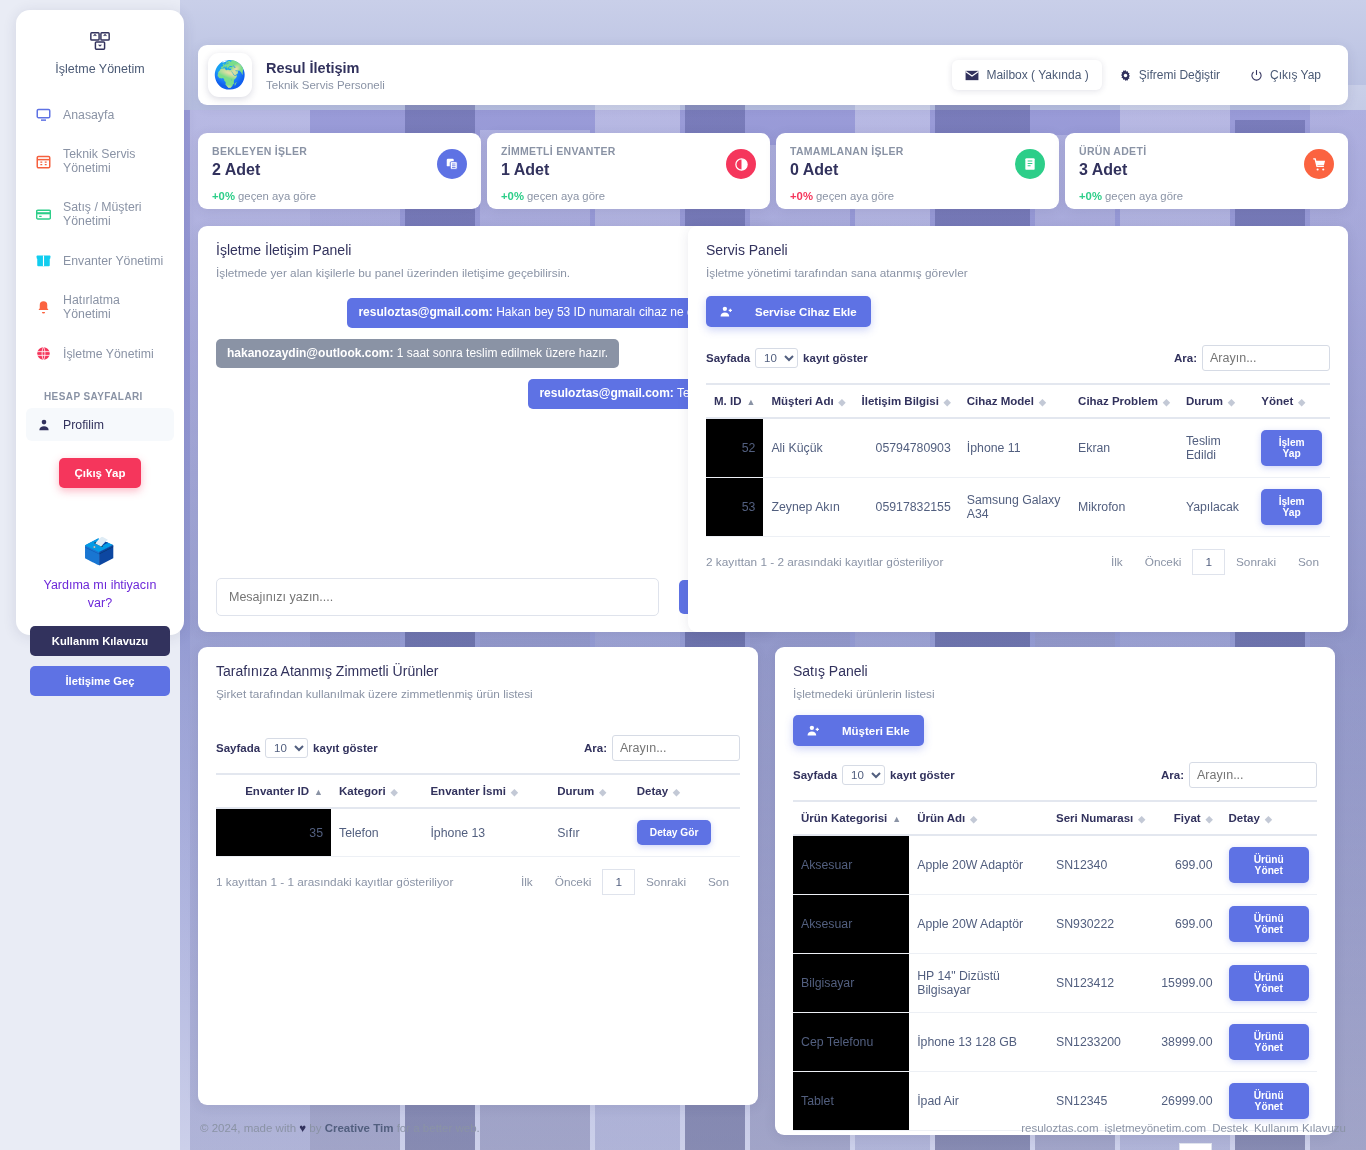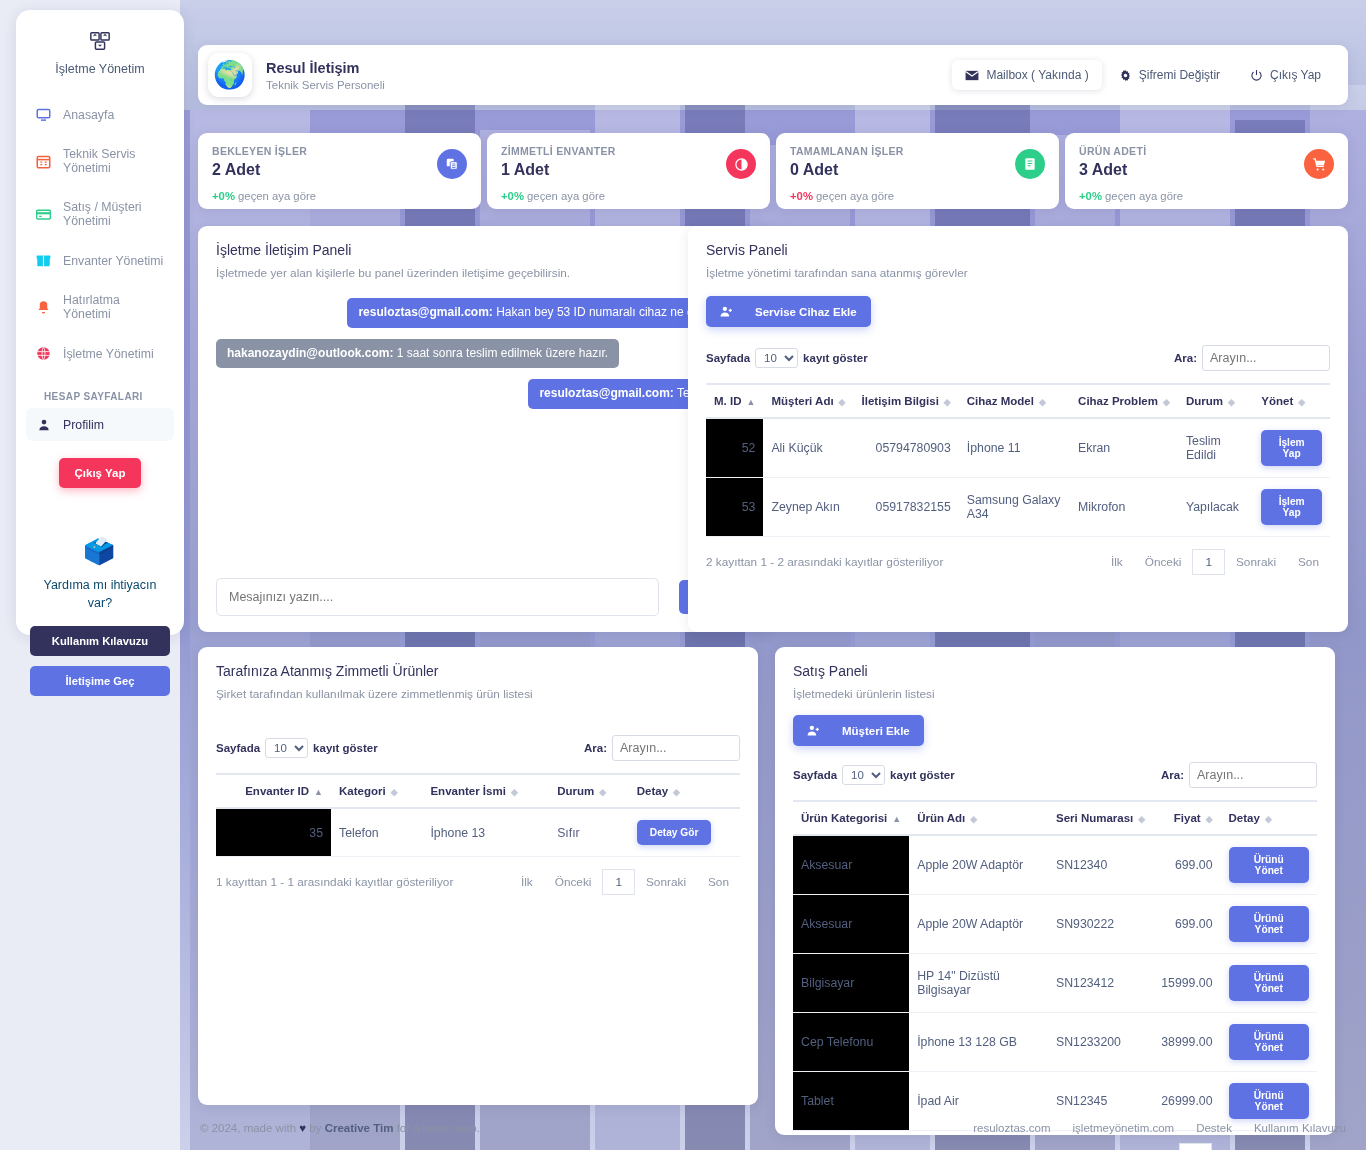--- a/index.html
+++ b/index.html
@@ -44,21 +44,21 @@
   .nav-ico{ width:15px; height:15px; flex:none; display:flex; align-items:center; justify-content:center; }
   .nav-sec{ padding:14px 0 6px 18px; font-size:10px; letter-spacing:.4px; color:#8a93a5; font-weight:700; }
   .logout-wrap{ text-align:center; padding:10px 0 0 0; }
   .btn-logout{
     background:#f5365c; color:#fff; border:none; border-radius:5px;
     font-size:11.5px; font-weight:700; padding:9px 16px; cursor:pointer;
     box-shadow:0 3px 8px rgba(245,54,92,.35);
   }
   .help{ text-align:center; padding:50px 14px 0 14px; }
   .help-ico{ font-size:26px; line-height:1; }
-  .help-txt{ font-size:12.5px; color:#0c4a6e; margin:12px 0 14px; line-height:1.45; }
+  .help-txt{ font-size:12.5px; color:#6d28d9; margin:12px 0 14px; line-height:1.45; }
   .btn-dark, .btn-indigo{
     display:block; width:100%; border:none; border-radius:5px; color:#fff;
     font-size:11.2px; font-weight:700; padding:9px 6px; cursor:pointer; margin-bottom:10px;
   }
   .btn-dark{ background:#32325d; }
   .btn-indigo{ background:#5e72e4; }
 
   
   #main{ position:absolute; left:180px; top:0; width:1186px; height:1150px; z-index:4; }
 
@@ -157,21 +157,21 @@
 
   #servicecard{ position:absolute; left:508px; top:226px; width:660px; height:406px; padding:16px 18px; }
   #assigncard{ position:absolute; left:18px; top:647px; width:560px; height:458px; padding:16px 18px; }
   #salescard{  position:absolute; left:595px; top:647px; width:560px; height:488px; padding:16px 18px; }
 
   
   #footer{ position:absolute; left:0; top:1105px; width:1186px; height:45px; display:flex; align-items:center; padding:0 20px; }
   .f-left{ font-size:11.5px; color:#8a93a5; }
   .f-left b{ color:#525f7f; font-weight:700; }
   .heart{ color:#32325d; }
-  .f-right{ margin-left:auto; display:flex; gap:22px; }
+  .f-right{ margin-left:auto; display:flex; gap:6px; }
   .f-right span{ font-size:11.5px; color:#8a93a5; cursor:pointer; }
 
   svg{ display:block; }
 </style>
 </head>
 <body>
 
 <div id="bg">
   <div class="sky"></div>
   <div class="b l" style="left:10px;  width:120px; height:1040px;"></div>

